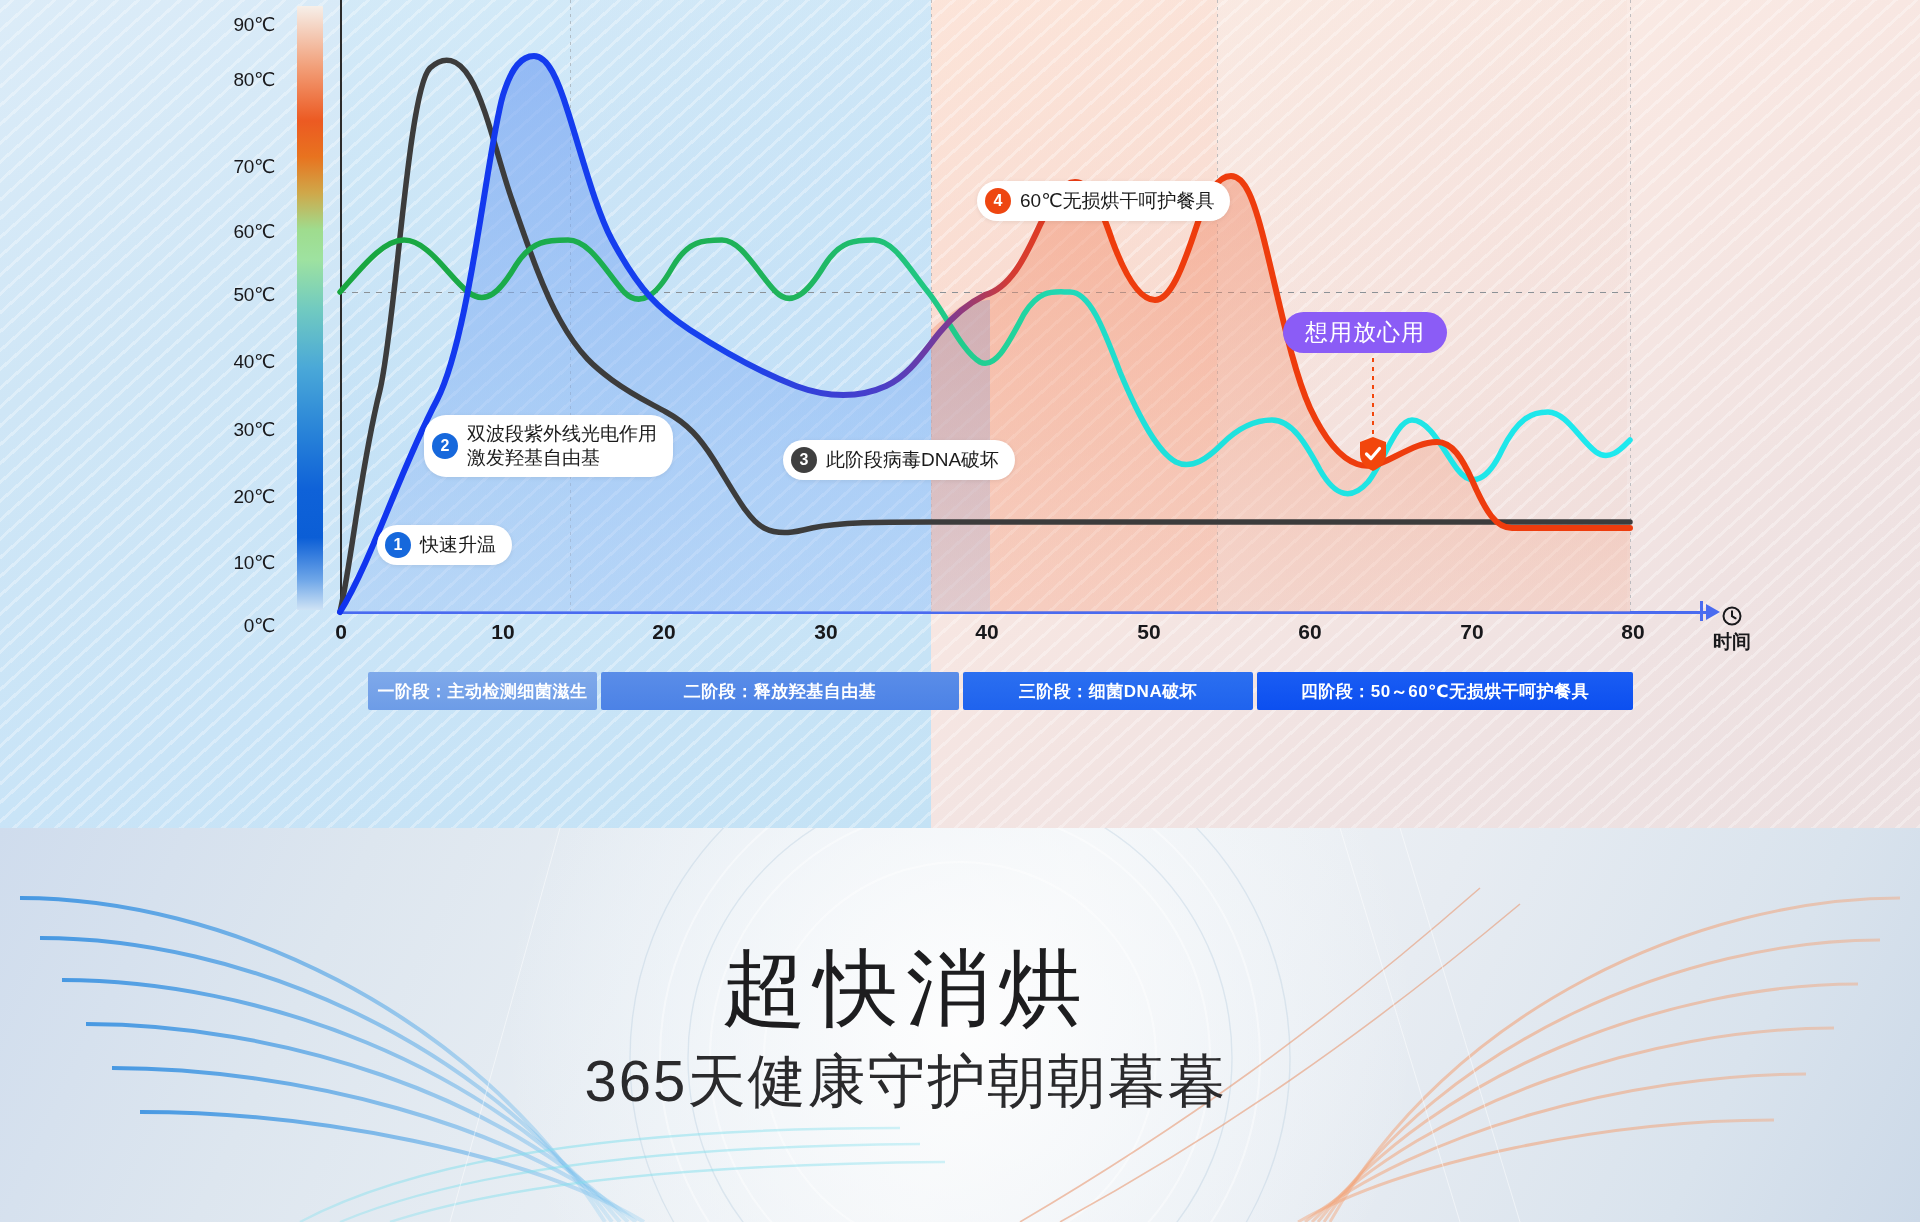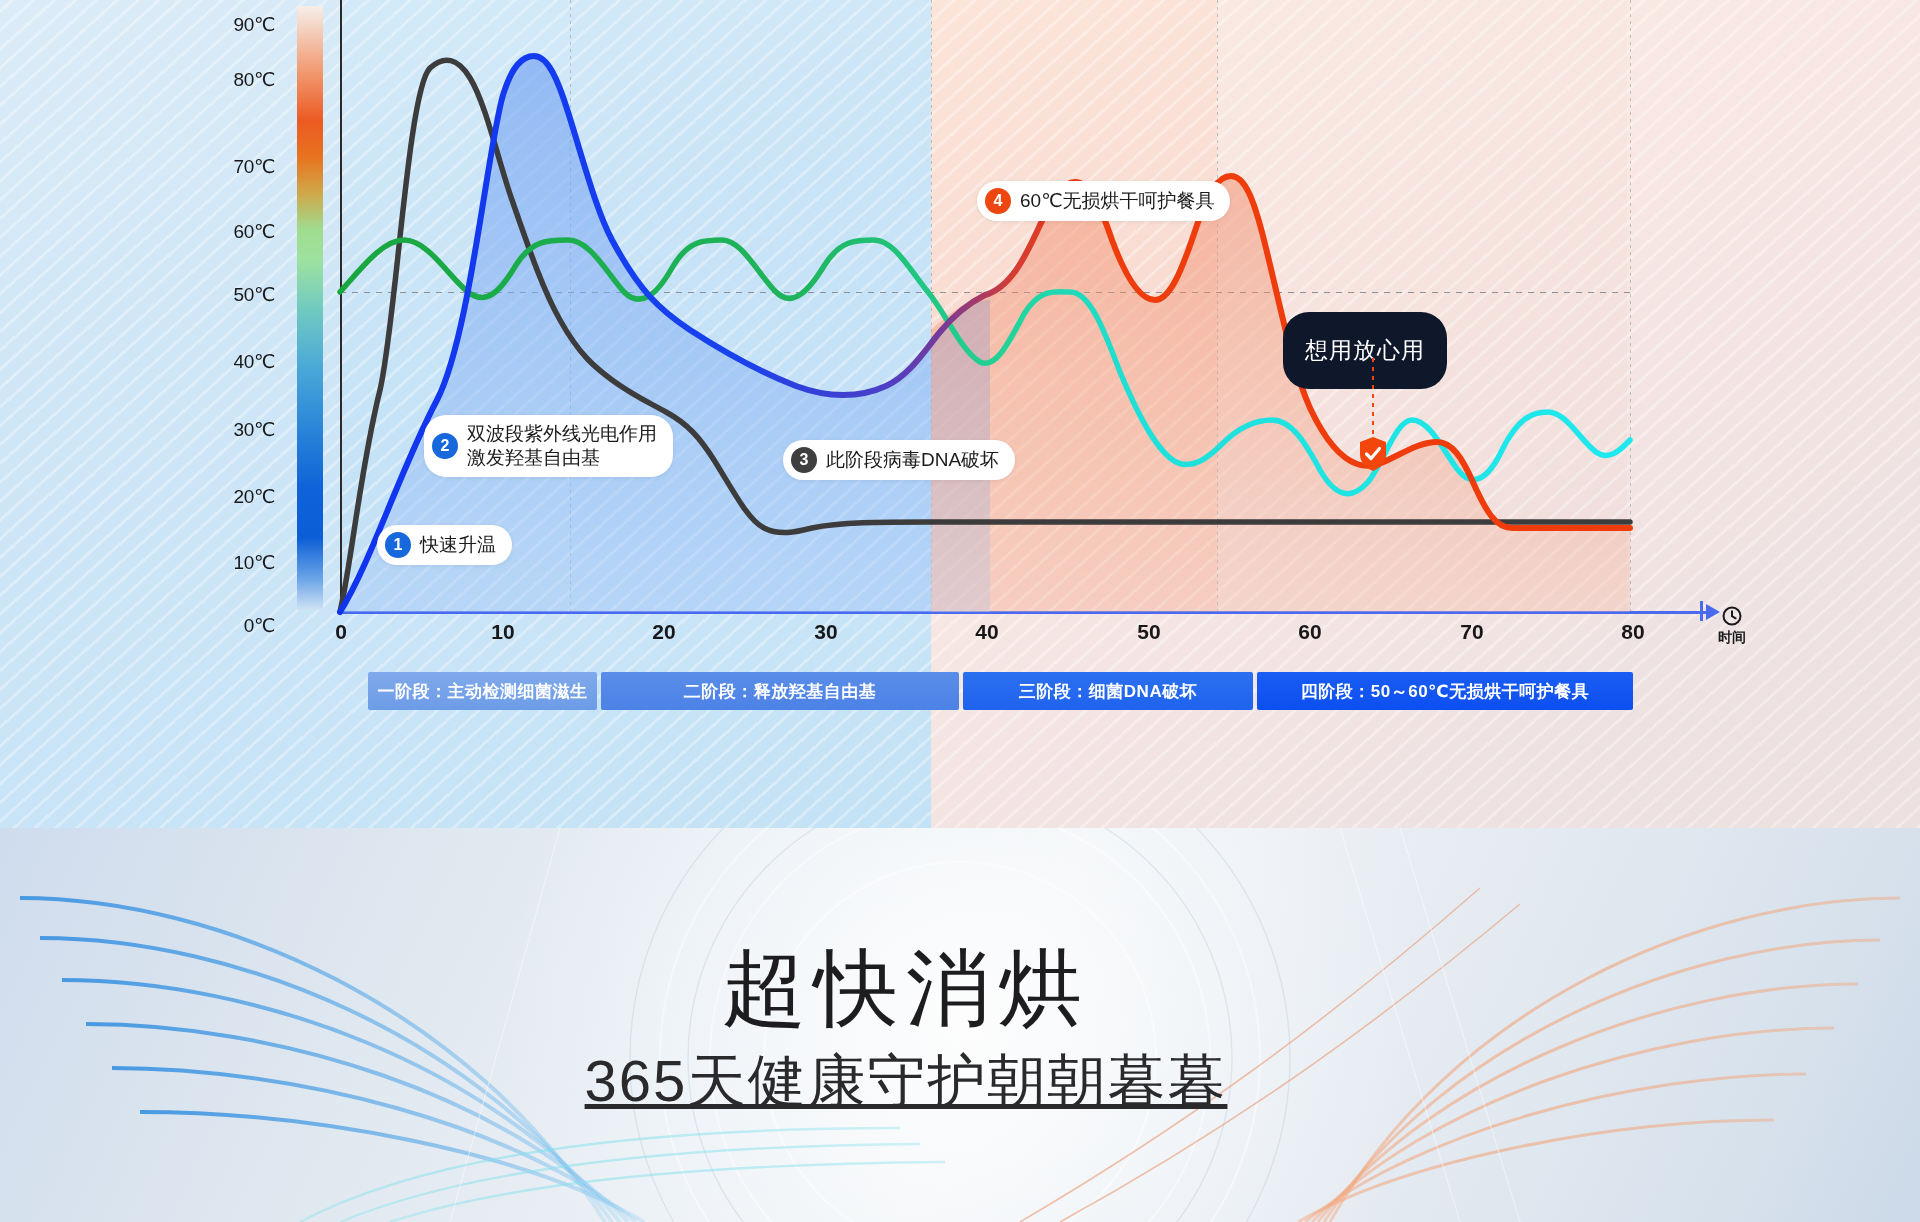--- a/index.html
+++ b/index.html
@@ -65,21 +65,21 @@
   .ytick-wrap { position: absolute; left: 215px; top: 0; width: 60px; height: 612px; }
 
   .xtick {
     position: absolute; top: 620px; width: 60px; text-align: center;
     font-size: 21px; font-weight: 700; color: #18181b;
   }
   .xlabel-group {
     position: absolute; left: 1697px; top: 605px; width: 70px; text-align: center;
   }
   .clock-icon { display:block; margin: 0 auto 2px; }
-  .xlabel-text { font-size: 14px; font-weight: 700; color: #18181b; text-align: center; }
+  .xlabel-text { font-size: 19px; font-weight: 700; color: #18181b; text-align: center; }
 
   .vgrid { position: absolute; top: 0; width: 1px; height: 612px;
     background: repeating-linear-gradient(180deg, #9aa0a6 0 3px, transparent 3px 7px); opacity:.6; }
   .hgrid-mean { position: absolute; left: 340px; top: 292px; width: 1290px; height: 1px;
     background: repeating-linear-gradient(90deg, #8b9196 0 6px, transparent 6px 12px); }
 
   svg.curves { position: absolute; left: 0; top: 0; width: 1920px; height: 828px; overflow: visible; }
 
   
   .callout {
@@ -91,22 +91,22 @@
     flex: none; width: 26px; height: 26px; border-radius: 50%;
     color: #fff; font-size: 16px; font-weight: 700;
     display: flex; align-items: center; justify-content: center;
   }
   .callout .txt { font-size: 19px; color: #1a1a1a; line-height: 1.25; white-space: pre-line; font-weight: 500;}
   .num-blue { background: #1668dc; }
   .num-dark { background: #3f3f3f; }
   .num-orange { background: #ee4611; }
 
   .badge-pill {
-    position: absolute; background: #0f172a; color: #fff;
-    border-radius: 26px; padding: 23px 22px; font-size: 23px; font-weight: 500;
+    position: absolute; background: #8b5cf6; color: #fff;
+    border-radius: 26px; padding: 5px 22px; font-size: 23px; font-weight: 500;
     letter-spacing: 1px; white-space: nowrap;
   }
   .badge-line {
     position: absolute; width: 2px;
     background: repeating-linear-gradient(180deg, #f2460c 0 4px, transparent 4px 9px);
   }
   .shield { position: absolute; }
 
   
   .legend { position: absolute; left: 1448px; top: 0px; width: 260px; }
@@ -142,21 +142,21 @@
     background: radial-gradient(circle, rgba(255,255,255,.85) 0%, rgba(245,249,252,.45) 45%, rgba(220,232,244,0) 72%);
   }
   svg.hero-art { position: absolute; left: 0; top: 0; width: 1920px; height: 394px; }
   .hero-text { position: absolute; left: 0; top: 0; width: 1812px; text-align: center; }
   .hero-title {
     margin-top: 118px; font-size: 84px; font-weight: 400; color: #1d1d1f;
     letter-spacing: 8px; line-height: 1;
   }
   .hero-sub {
     margin-top: 22px; font-size: 58px; font-weight: 400; color: #2a2a2c;
-    letter-spacing: 2px; line-height: 1; text-decoration: underline;
+    letter-spacing: 2px; line-height: 1;
   }
 </style>
 </head>
 <body>
 
 <div id="root">
 
   <div class="chart-panel">
     <div class="panel-bg-cool"></div>
     <div class="panel-bg-warm"></div>

